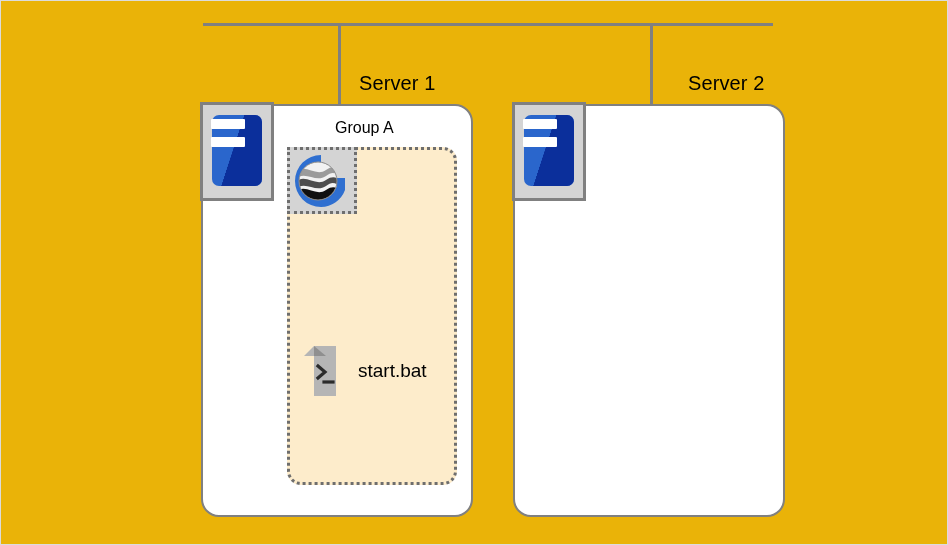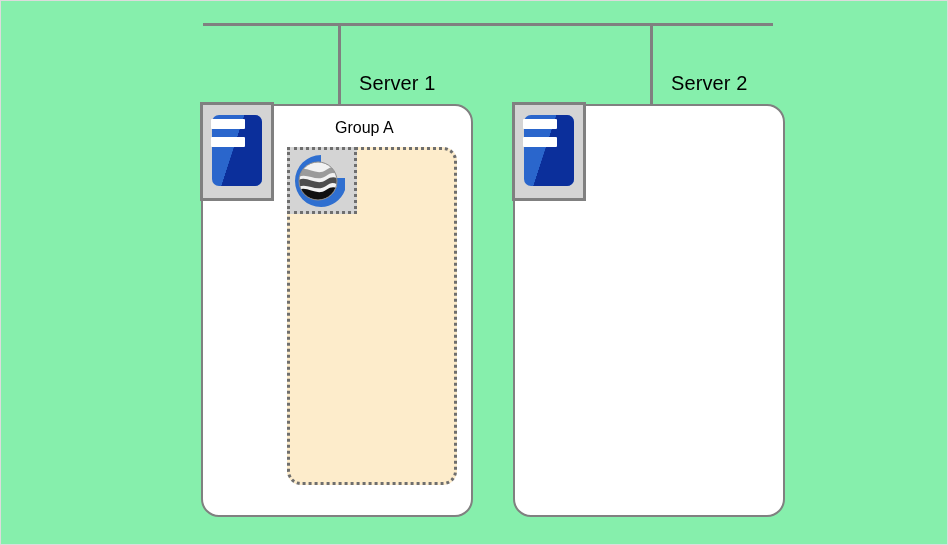--- a/index.html
+++ b/index.html
@@ -4,21 +4,21 @@
 <style>
   html,body{margin:0;padding:0;background:#ffffff;}
   body{
     font-family:"Liberation Sans","DejaVu Sans",sans-serif;
     -webkit-font-smoothing:antialiased;
   }
   #canvas{
     position:relative;
     width:948px;
     height:545px;
-    background:#86efac;
+    background:#eab308;
     box-sizing:border-box;
     border:1px solid #dcdcdc;
     overflow:hidden;
   }
 
   
   .bus-h{
     position:absolute;
     left:202px; top:22px;
     width:570px; height:3px;
@@ -34,21 +34,21 @@
 
   
   .server-label{
     position:absolute;
     font-size:20px;
     color:#000000;
     white-space:nowrap;
     letter-spacing:0.1px;
   }
   .server-label.s1{ left:358px; top:71px; }
-  .server-label.s2{ left:670px; top:71px; }
+  .server-label.s2{ left:687px; top:71px; }
 
   
   .server-box{
     position:absolute;
     box-sizing:border-box;
     border:2.5px solid #808080;
     border-radius:18px;
     background:#ffffff;
   }
   .server-box.s1{ left:200px; top:103px; width:272px; height:413px; }
@@ -184,20 +184,37 @@
                  C45 23 42 21 36 26 C26 33 16 21 7 28 Z" fill="#9b9b9b"></path>
         <path d="M7 31 C16 24 26 37 36 30 C43 25 47 28 50 30 L50 36
                  C45 33 42 31 36 36 C26 43 16 31 7 38 Z" fill="#4d4d4d"></path>
         <path d="M7 41 C16 34 26 47 36 40 C43 35 47 38 50 40 L50 52
                  L7 52 Z" fill="#101010"></path>
       </g>
       <circle cx="28" cy="31" r="19" fill="none" stroke="#8a8a8a" stroke-width="1"></circle>
     </svg>
   </div>
 
+  <div class="bat-wrap">
+    <span class="bat-icon">
+      <svg width="40" height="50" viewBox="0 0 40 50" aria-hidden="true">
+        <path d="M10 0 L32 0 L32 50 L10 50 Z" fill="#b5b5b5"></path>
+        <path d="M10 0 L10 10 L0 10 Z" fill="#b5b5b5"></path>
+        <path d="M10 0 L22 0 L22 10 L10 10 Z" fill="#b5b5b5"></path>
+        <path d="M22 0 L32 0 L32 50 L10 50 L10 10 L22 10 Z" fill="#b5b5b5"></path>
+        <path d="M10 0 L22 10 L10 10 Z" fill="#8f8f8f"></path>
+        <path d="M22 0 L22 10 L32 10 Z" fill="#b5b5b5"></path>
+        <g stroke="#2b2b2b" stroke-width="3.2" fill="none" stroke-linecap="square">
+          <polyline points="14,20 21,26 14,32"></polyline>
+          <line x1="20" y1="36" x2="29" y2="36"></line>
+        </g>
+      </svg>
+    </span>
+    <span class="bat-label">start.bat</span>
+  </div>
 
   <div class="server-label s2">Server 2</div>
 
   <div class="server-box s2"></div>
 
   <div class="server-icon s2">
     <div class="chassis"></div>
     <div class="bar b1"></div>
     <div class="bar b2"></div>
   </div>

